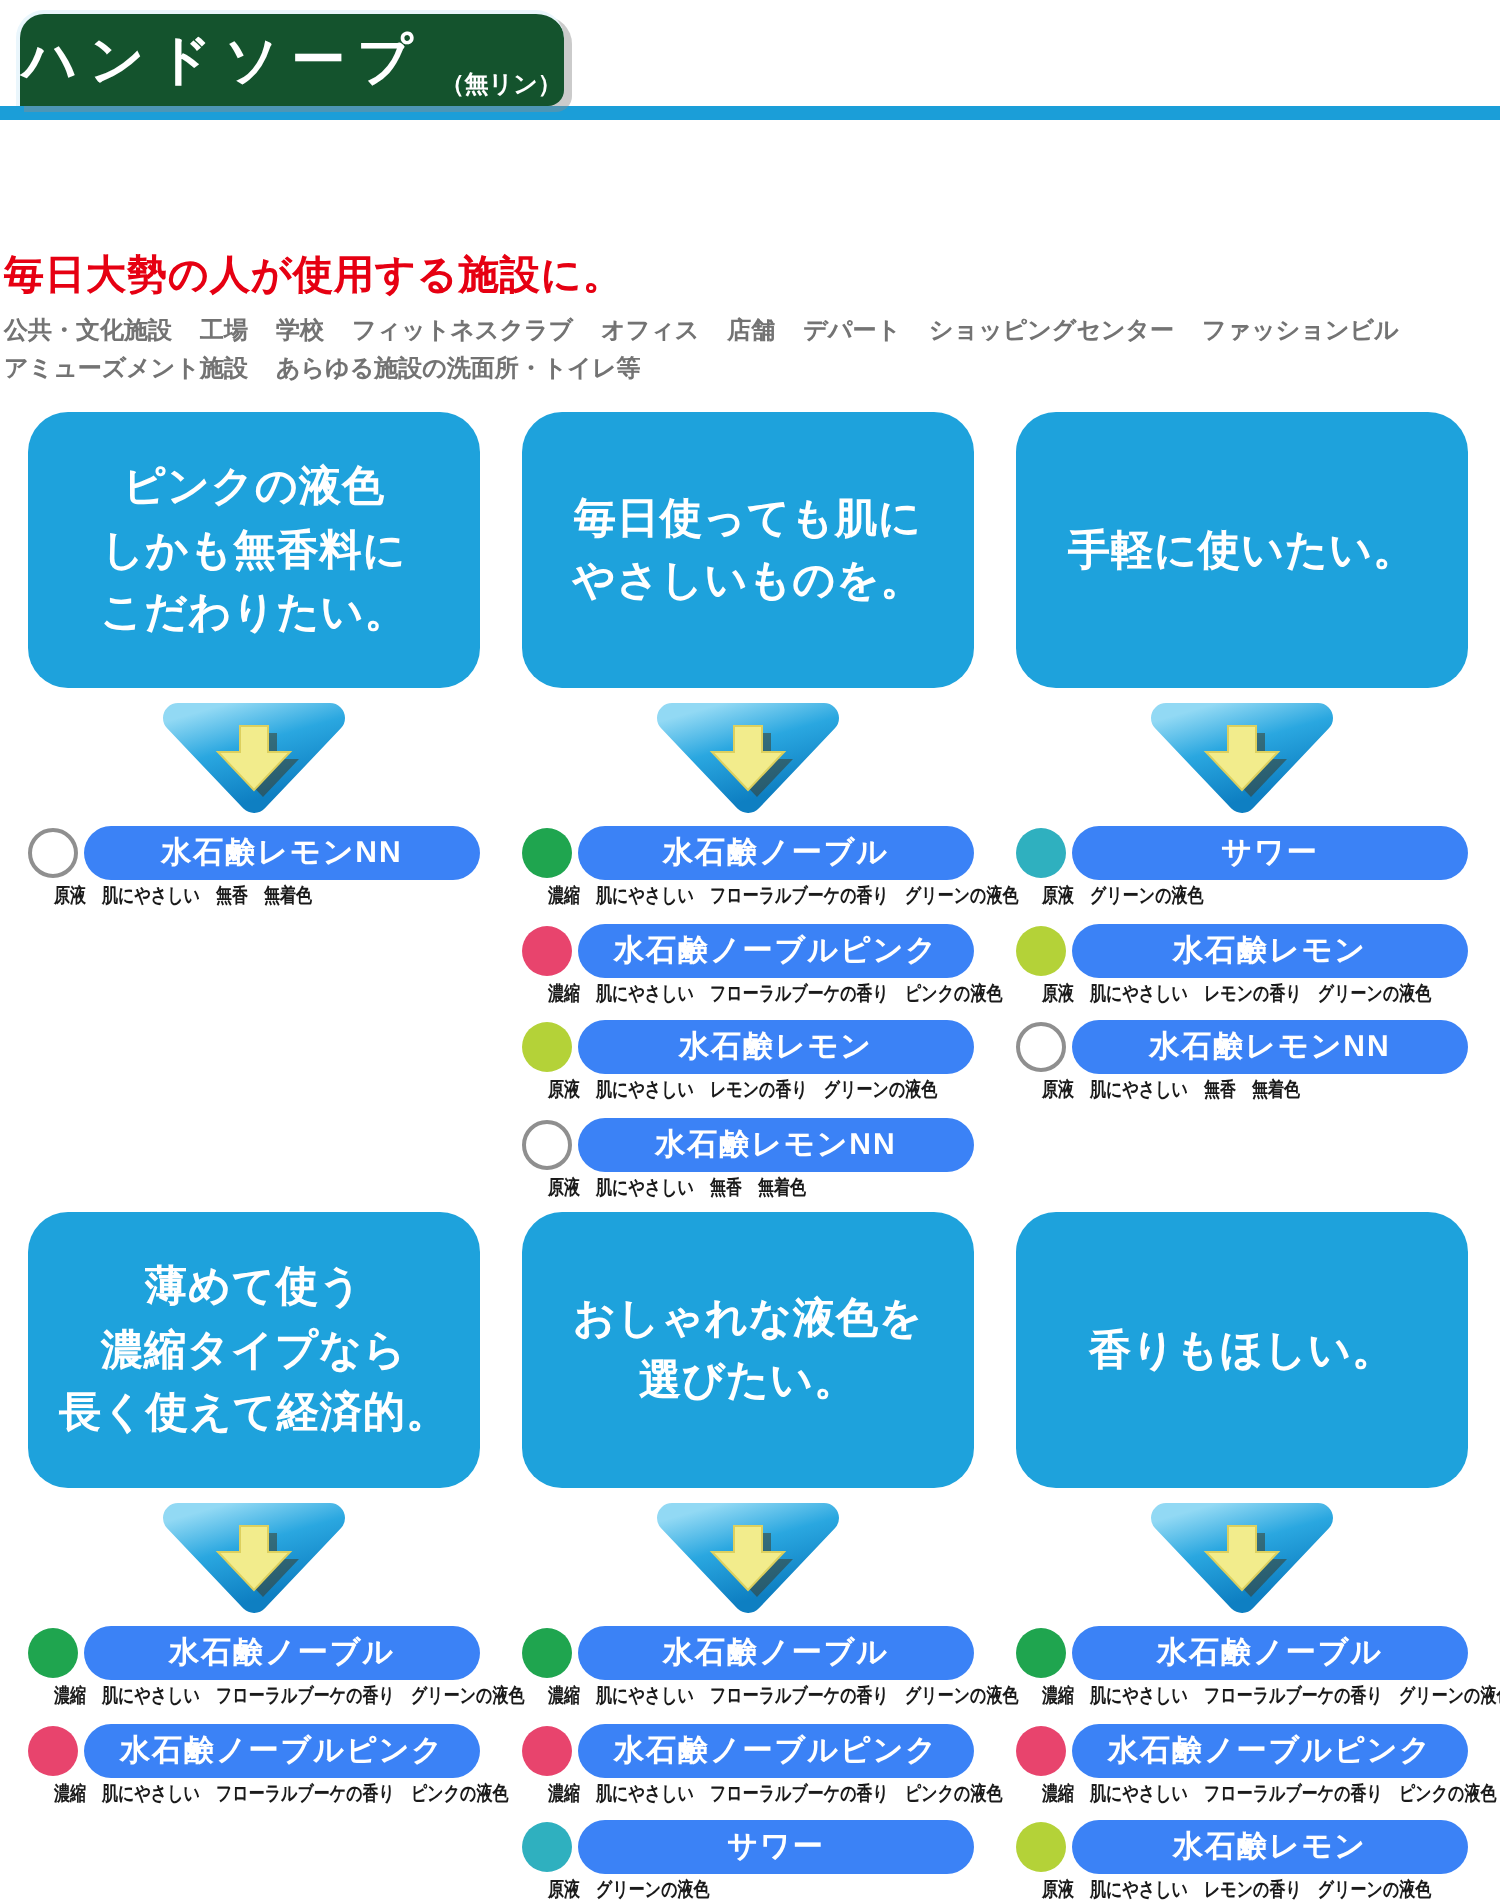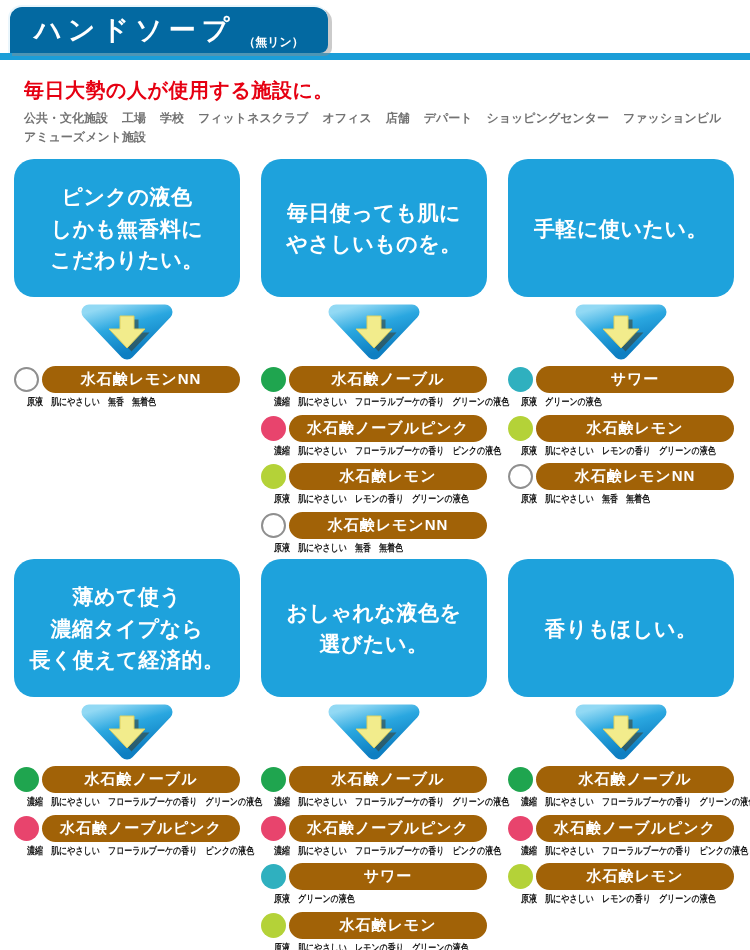--- a/index.html
+++ b/index.html
@@ -5,29 +5,29 @@
   html,body{margin:0;padding:0;}
   body{
     width:750px;height:950px;background:#ffffff;position:relative;overflow:hidden;
     font-family:"Liberation Sans","DejaVu Sans",sans-serif;
     -webkit-font-smoothing:antialiased;
   }
   
   .header{position:relative;height:60px;}
   .header-bar{position:absolute;left:0;top:53px;width:750px;height:7px;background:#1b9ed8;}
   .header-tab{
-    position:absolute;left:8px;top:5px;width:320px;height:48px;background:#0369a1;
+    position:absolute;left:8px;top:5px;width:274px;height:48px;background:#14532d;
     border-radius:14px 14px 8px 0;box-shadow:4px 3px 0 rgba(140,140,140,.45);
     display:flex;align-items:center;justify-content:center;gap:8px;
     border-top:2px solid #eaf6fc;border-left:2px solid #eaf6fc;box-sizing:border-box;
   }
   .tab-title{color:#fff;font-size:27px;font-weight:800;letter-spacing:6px;white-space:nowrap;}
   .tab-sub{color:#fff;font-size:12px;font-weight:700;white-space:nowrap;margin-top:24px;}
   
-  .intro{padding:17px 12px 0 24px;}
+  .intro{padding:17px 12px 0 2px;margin-top:47px;}
   .intro-heading{color:#e60012;font-size:20px;font-weight:800;margin:0 0 5px 0;letter-spacing:.5px;}
   .fac-line{display:flex;flex-wrap:nowrap;gap:14px;font-size:12px;font-weight:700;color:#737373;line-height:1.6;white-space:nowrap;}
   
   .grid{
     display:grid;grid-template-columns:226px 226px 226px;column-gap:21px;
     padding:12px 0 0 14px;align-items:start;
   }
   .cell{width:226px;}
   .cell.row1{height:400px;}
   .need-box{
@@ -36,21 +36,21 @@
     color:#fff;font-weight:800;font-size:21px;line-height:1.5;text-align:center;letter-spacing:.5px;
   }
   .arrow-wrap{display:flex;justify-content:center;padding:6px 0 5px 0;height:58px;box-sizing:content-box;}
   .arrow{width:102px;height:58px;}
   
   .product{margin-bottom:6px;}
   .prow{display:flex;align-items:center;}
   .circle{width:25px;height:25px;border-radius:50%;flex:0 0 25px;box-sizing:border-box;}
   .circle.ring{border:2px solid #8f8f8f;}
   .pill{
-    flex:1;margin-left:3px;height:27px;background:#a16207;border-radius:14px;
+    flex:1;margin-left:3px;height:27px;background:#3b82f6;border-radius:14px;
     color:#fff;font-weight:800;font-size:15px;letter-spacing:1px;
     display:flex;align-items:center;justify-content:center;white-space:nowrap;cursor:pointer;
   }
   .attrs{
     font-size:10px;font-weight:700;color:#1a1a1a;margin:3px 0 0 13px;
     white-space:nowrap;transform:scale(.8,1);transform-origin:0 50%;line-height:1.25;
   }
   .defs-holder{position:absolute;width:0;height:0;overflow:hidden;}
 </style>
 </head>
@@ -87,20 +87,21 @@
     <span>学校</span>
     <span>フィットネスクラブ</span>
     <span>オフィス</span>
     <span>店舗</span>
     <span>デパート</span>
     <span>ショッピングセンター</span>
     <span>ファッションビル</span>
   </div>
   <div class="fac-line">
     <span>アミューズメント施設</span>
+    <span>あらゆる施設の洗面所・トイレ等</span>
   </div>
 </div>
 
 <div class="grid">
 
   <div class="cell row1">
     <div class="need-box">
       <div>ピンクの液色</div>
       <div>しかも無香料に</div>
       <div>こだわりたい。</div>

